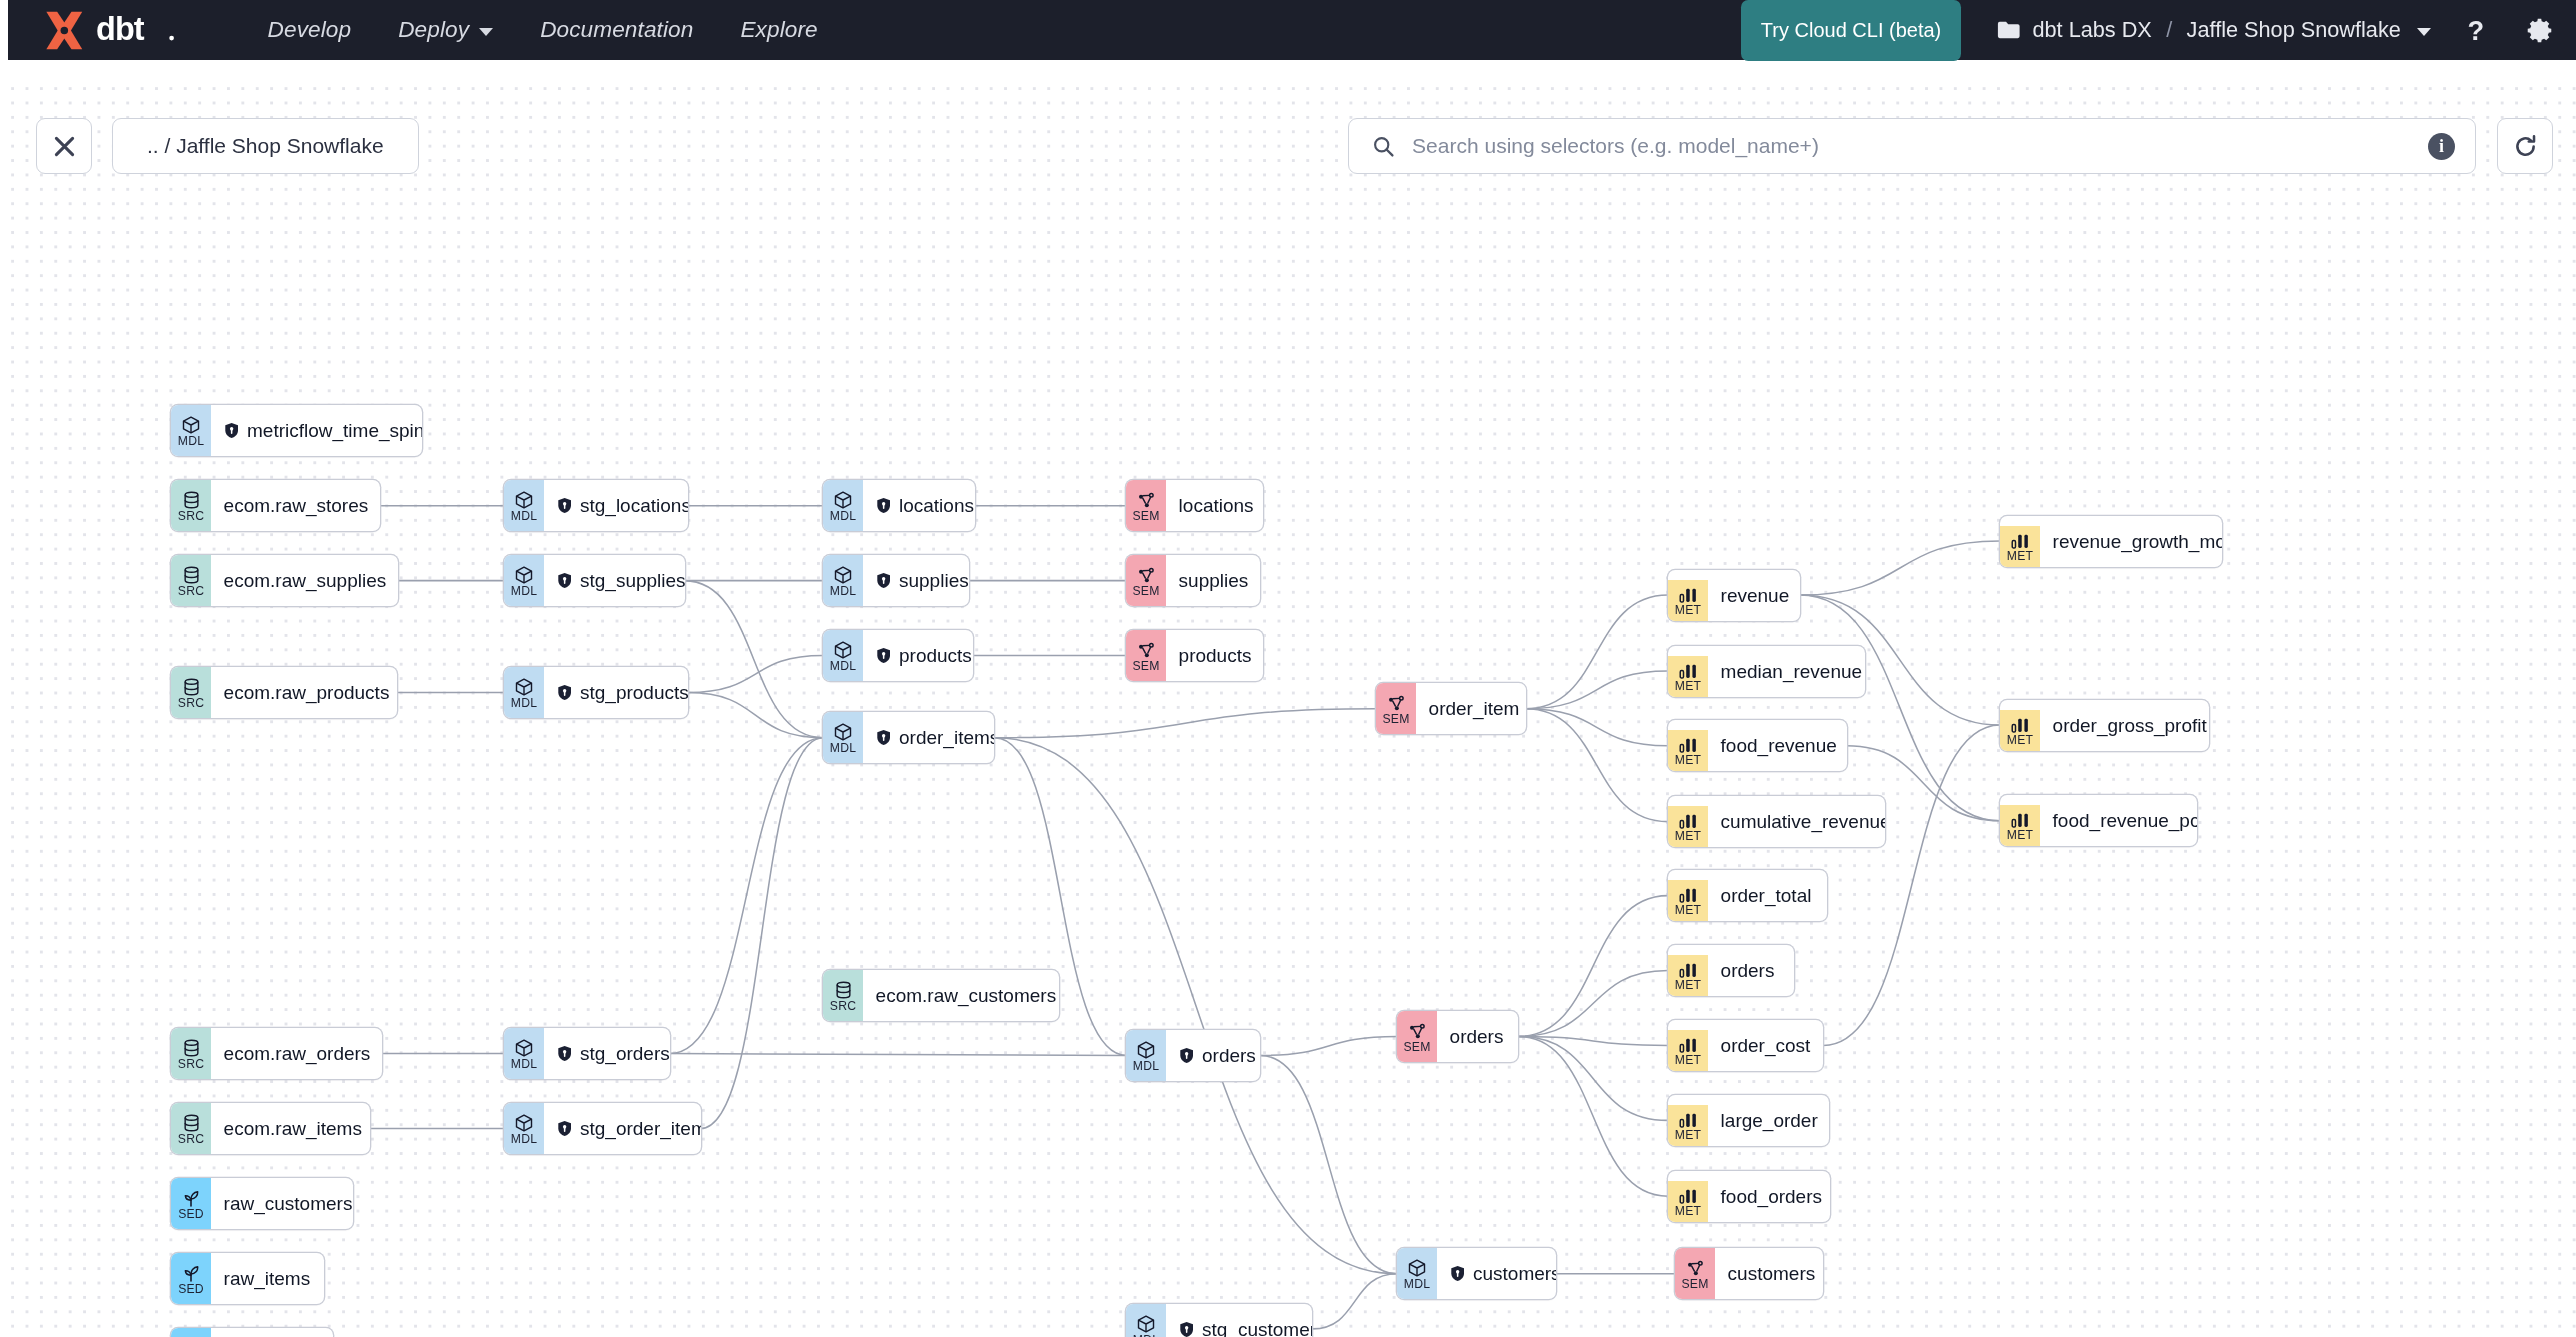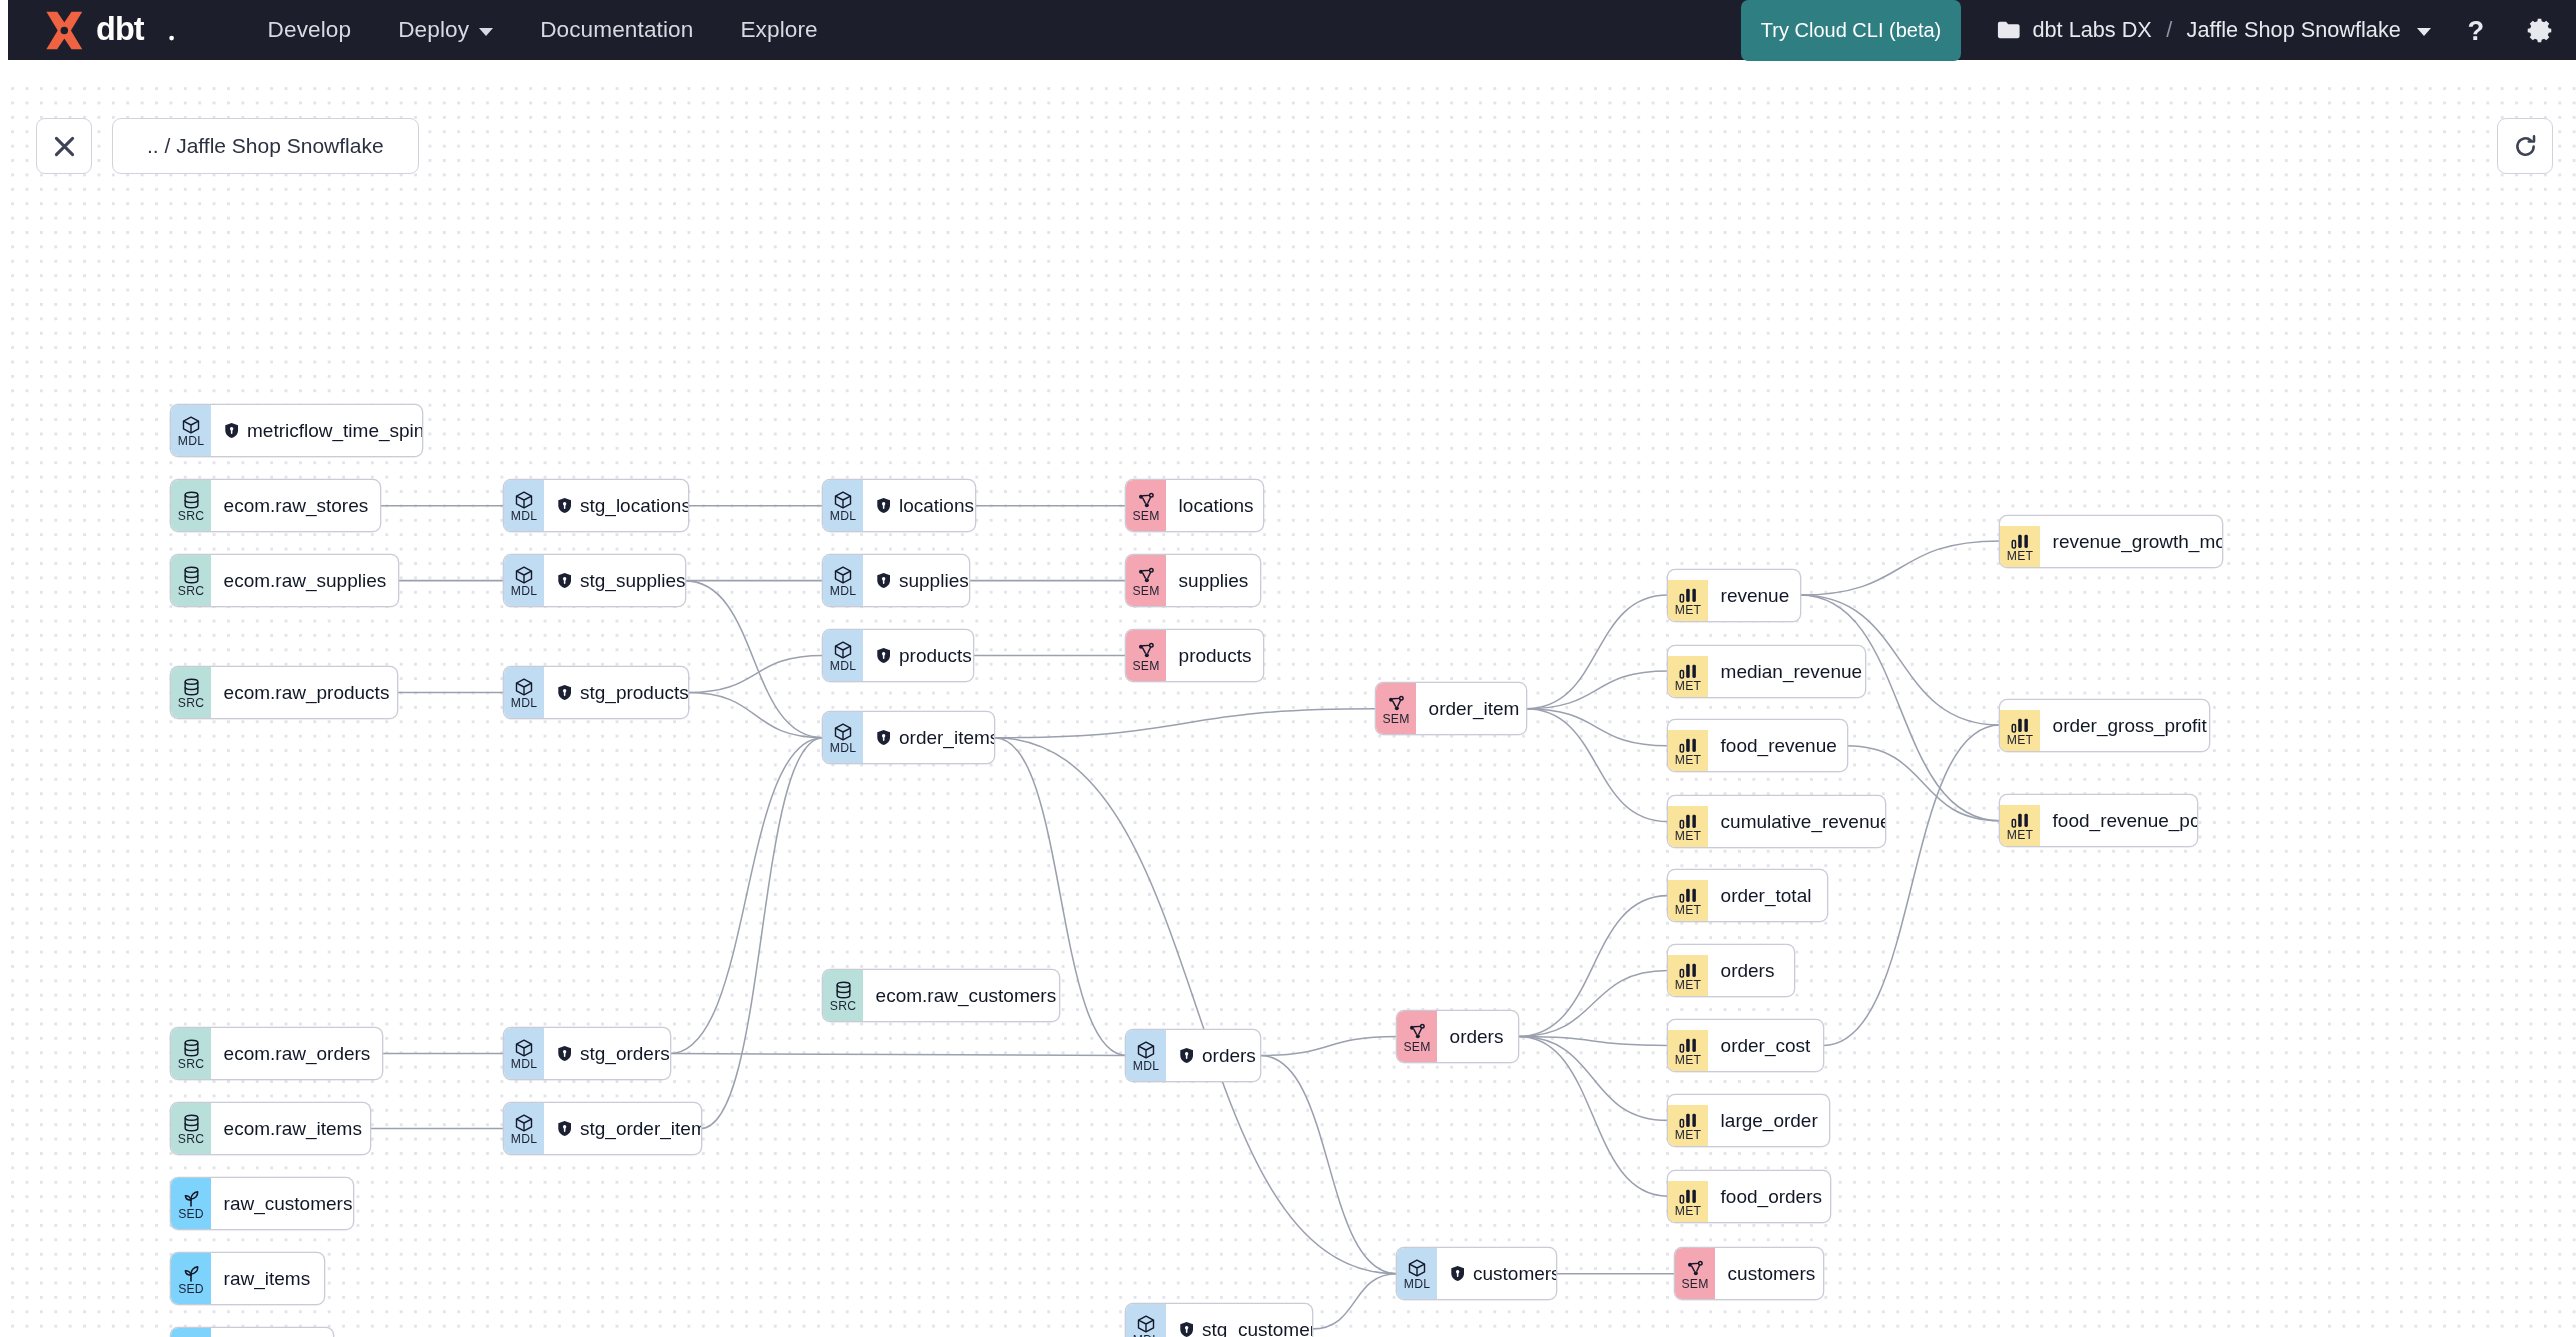--- a/index.html
+++ b/index.html
@@ -18,21 +18,21 @@
     width: 2576px; height: 60px;
     background: #1c1f2b;
     display: flex; align-items: center;
     padding: 0 27px 0 32.5px;
     z-index: 50;
   }
   #logo-wrap { display: flex; align-items: center; gap: 0px; margin-right: 49px; }
   .dbt-mark { width: 52px; height: 45px; display:block; }
   .dbt-word { margin-left: 3.6px; }
 
-  .nav-links { display: flex; align-items: center; gap: 0; }
+  .nav-links { display: flex; align-items: center; gap: 0; font-style: italic; }
   .nav-link {
     color: #d7dae2; font-size: 22.6px; letter-spacing: 0.1px;
     padding: 9px 23.5px; cursor: pointer; white-space: nowrap;
     display: flex; align-items: center; gap: 10px;
   }
   .caret { display:inline-block; width:0;height:0;
            border-left:7.2px solid transparent;border-right:7.2px solid transparent;
            border-top:8.1px solid #d7dae2; margin-top:3.6px;}
 
   .nav-spacer { flex: 1 1 auto; }
@@ -205,20 +205,28 @@
 
 <div id="subbar">
   <div id="close-btn" class="sb-btn">
     <svg width="27" height="27" viewBox="0 0 30 30">
       <path d="M6 6 L24 24 M24 6 L6 24" stroke="#3d4254" stroke-width="3.4" stroke-linecap="round"></path>
     </svg>
   </div>
 
   <div id="breadcrumb-chip" class="sb-btn">.. / Jaffle Shop Snowflake</div>
 
+  <div id="search-wrap">
+    <svg width="25" height="25" viewBox="0 0 28 28">
+      <circle cx="12" cy="12" r="7.4" fill="none" stroke="#4a5162" stroke-width="2.4"></circle>
+      <path d="M17.4 17.4 L24 24" stroke="#4a5162" stroke-width="2.6" stroke-linecap="round"></path>
+    </svg>
+    <input id="search-input" type="text" placeholder="Search using selectors (e.g. model_name+)" style="">
+    <div id="info-badge">i</div>
+  </div>
 
   <div id="refresh-btn" class="sb-btn">
     <svg width="29" height="29" viewBox="0 0 32 32">
       <path d="M25 16a9 9 0 1 1-3.1-6.8" fill="none" stroke="#3d4254" stroke-width="2.8" stroke-linecap="round"></path>
       <path d="M25.4 4.6 L25.4 10.4 L19.6 10.4" fill="none" stroke="#3d4254" stroke-width="2.8" stroke-linecap="round" stroke-linejoin="round"></path>
     </svg>
   </div>
 </div>
 
 <div id="canvas">

